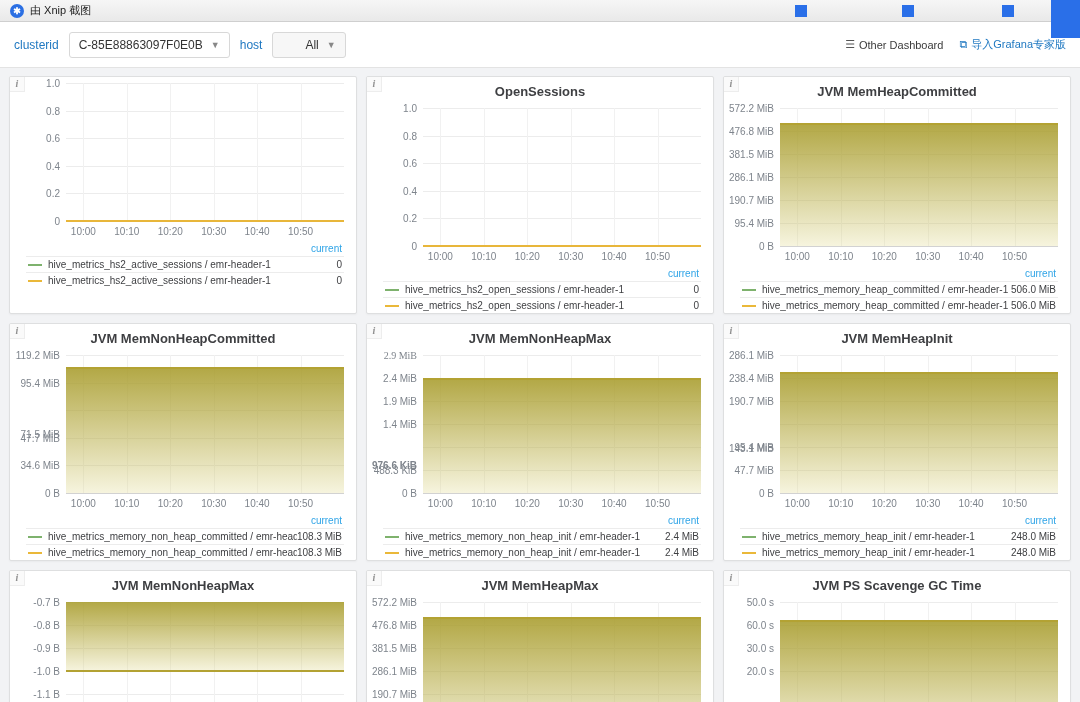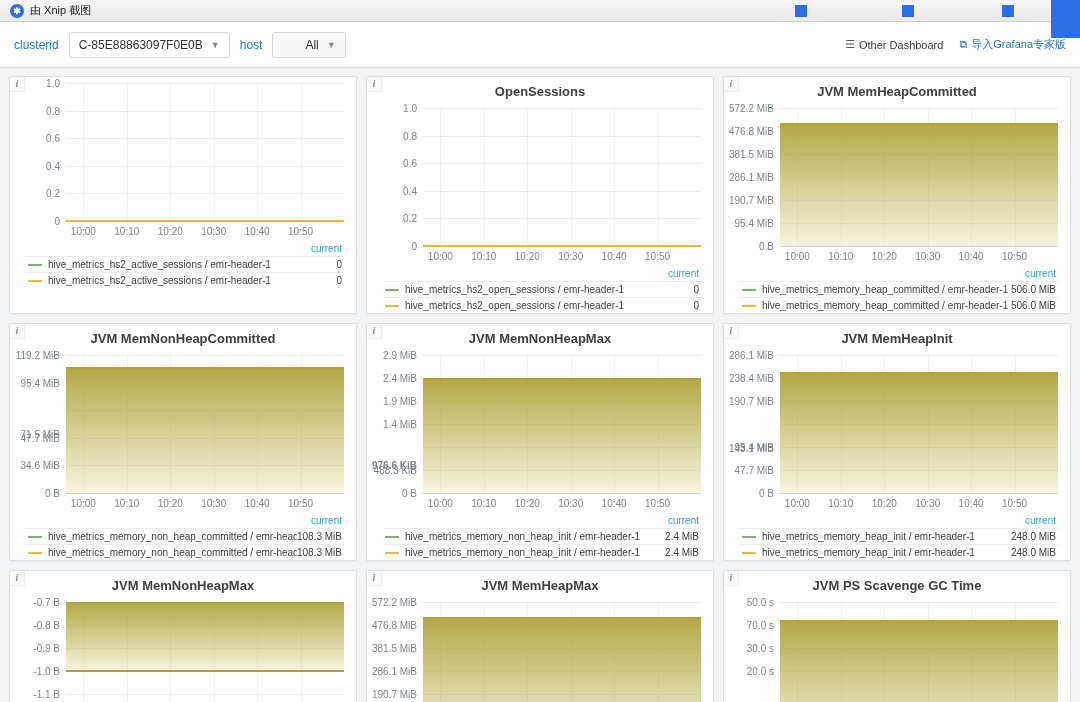--- a/index.html
+++ b/index.html
@@ -298,21 +298,21 @@
           <div class="legend-name">hive_metrics_memory_non_heap_committed / emr-header-1</div>
           <div class="legend-value">108.3 MiB</div>
         </div>
       </div>
     </div>
     <div class="panel">
       <div class="info-corner">i</div>
       <div class="panel-title">JVM MemNonHeapMax</div>
       <div class="chart">
         <div class="yaxis">
-          <div class="ytick" style="top: 6px;">2.9 MiB</div>
+          <div class="ytick" style="top: 6px; font-family: Liberation Serif, serif;">2.9 MiB</div>
           <div class="ytick" style="top: 29px;">2.4 MiB</div>
           <div class="ytick" style="top: 52px;">1.9 MiB</div>
           <div class="ytick" style="top: 75px;">1.4 MiB</div>
           <div class="ytick" style="top: 116px; font-weight: bold;">976.6 KiB</div>
           <div class="ytick" style="top: 121px;">488.3 KiB</div>
           <div class="ytick" style="top: 144px;">0 B</div>
         </div>
         <div class="plot">
           <div class="gridline-h" style="top: 6px;"></div>
           <div class="gridline-h" style="top: 29px;"></div>
@@ -461,21 +461,21 @@
           <div class="series-line" style="top: 21.008px; background: rgb(179, 162, 51);"></div>
         </div>
       </div>
     </div>
     <div class="panel">
       <div class="info-corner">i</div>
       <div class="panel-title">JVM PS Scavenge GC Time</div>
       <div class="chart">
         <div class="yaxis">
           <div class="ytick" style="top: 6px;">50.0 s</div>
-          <div class="ytick" style="top: 29px;">70.0 s</div>
+          <div class="ytick" style="top: 29px;">60.0 s</div>
           <div class="ytick" style="top: 52px;">30.0 s</div>
           <div class="ytick" style="top: 75px;">20.0 s</div>
         </div>
         <div class="plot">
           <div class="gridline-h" style="top: 6px;"></div>
           <div class="gridline-h" style="top: 29px;"></div>
           <div class="gridline-h" style="top: 52px;"></div>
           <div class="gridline-h" style="top: 75px;"></div>
           <div class="gridline-v" style="left: 6.25%;"></div>
           <div class="gridline-v" style="left: 21.875%;"></div>

